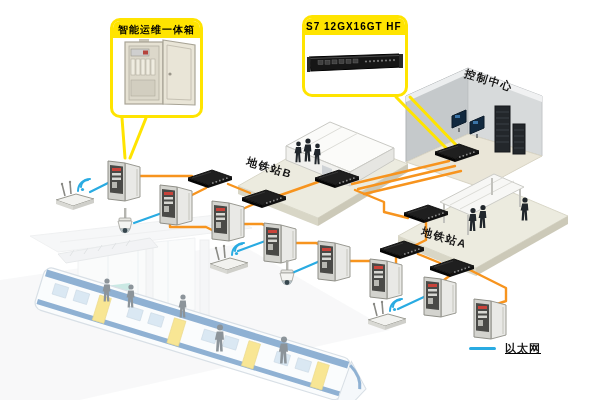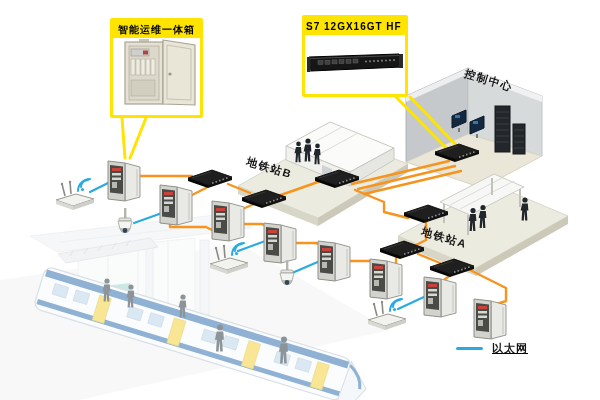--- a/index.html
+++ b/index.html
@@ -2,36 +2,36 @@
 <html><head>
 <meta charset="utf-8">
 <title>Diagram</title>
 <style>
   html,body{margin:0;padding:0;background:#fff;}
   .stage{position:relative;width:600px;height:400px;background:#ffffff;overflow:hidden;
          font-family:"Liberation Sans","DejaVu Sans",sans-serif;}
   svg{display:block;}
   #topology{position:absolute;left:0;top:0;}
   
-  .callout{position:absolute;box-sizing:border-box;border:3px solid #FFE400;border-radius:2px;
+  .callout{position:absolute;box-sizing:border-box;border:3px solid #FFE400;border-radius:10px;
            background:#fff;overflow:hidden;}
   .callout .hd{background:#FFE400;color:#000;font-weight:bold;font-size:10px;line-height:12px;
                text-align:center;padding:3px 1px 2px 1px;letter-spacing:1px;white-space:nowrap;}
   .callout .bd{display:flex;align-items:center;justify-content:center;}
   #callout-cabinet{left:110px;top:18px;width:93px;height:100px;}
   #callout-switch{left:302px;top:15px;width:106px;height:82px;}
   
   .scene-label{position:absolute;font-weight:bold;font-size:11px;color:#141414;
                letter-spacing:1.5px;white-space:nowrap;transform:rotate(17deg);
                transform-origin:left top;}
   #label-control-center{left:467px;top:66px;}
   #label-station-b{left:249px;top:154px;}
   #label-station-a{left:424px;top:224px;}
   
-  .legend{position:absolute;left:456px;top:341px;display:flex;flex-direction:row;gap:7px;text-decoration:underline;}
+  .legend{position:absolute;left:469px;top:341px;display:flex;flex-direction:row;gap:7px;text-decoration:underline;}
   .legend .row{display:flex;align-items:center;gap:9px;}
   .legend .line{display:inline-block;width:27px;height:3px;border-radius:2px;background:#999;}
   .legend .txt{font-weight:bold;font-size:11px;color:#141414;letter-spacing:1px;}
 </style>
 </head>
 <body>
 
 <div class="stage">
 
   <svg id="topology" width="600" height="400" viewBox="0 0 600 400">

